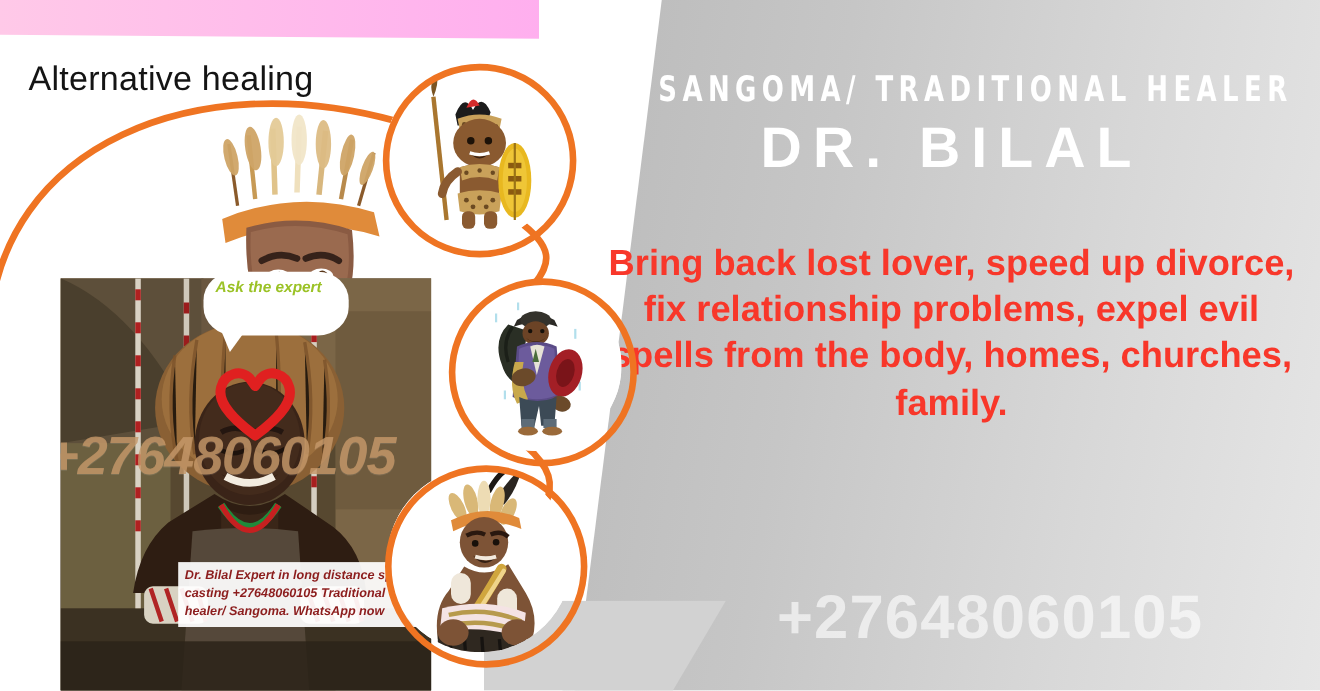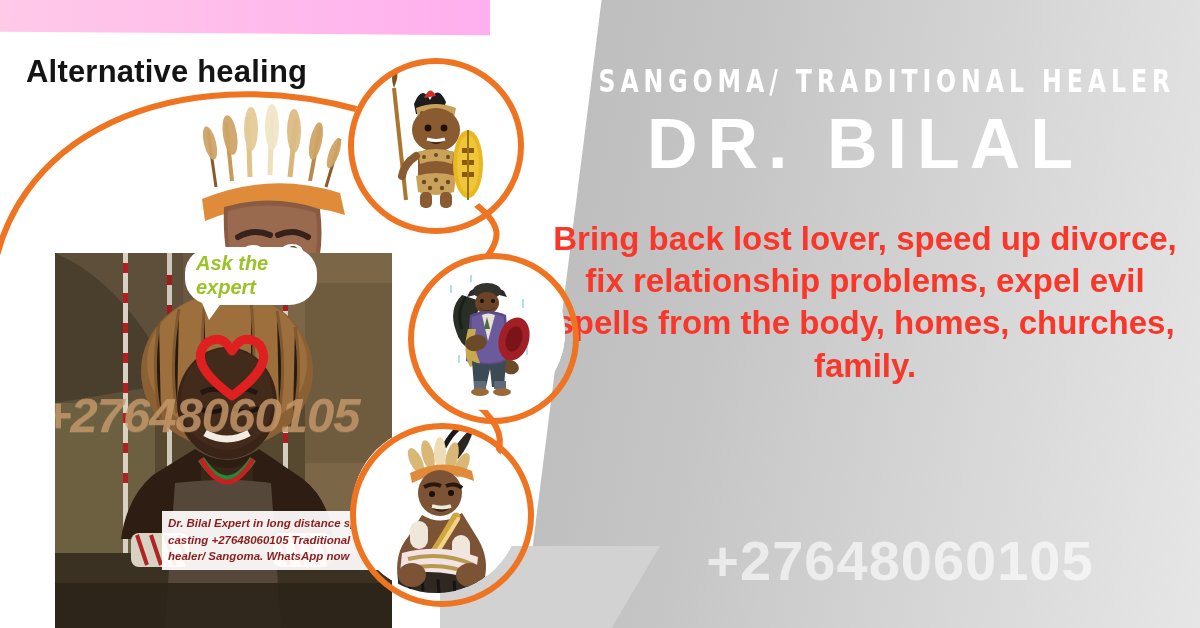--- a/index.html
+++ b/index.html
@@ -46,41 +46,41 @@
   .rt{position:absolute;z-index:8;text-align:center;}
   .kicker{
     left:540px;top:62px;width:650px;
     font-size:32px;font-weight:700;letter-spacing:6px;color:#ffffff;
     font-family:"DejaVu Sans Condensed","Liberation Sans",sans-serif;
     transform:scaleX(.82);transform-origin:center;
     white-space:nowrap;
   }
   .bigname{
     left:540px;top:108px;width:650px;
-    font-size:70px;font-weight:700;letter-spacing:10px;color:#ffffff;
+    font-size:52px;font-weight:700;letter-spacing:10px;color:#ffffff;
     line-height:1.05;white-space:nowrap;
   }
   .redblock{
     left:545px;top:218px;width:640px;
     font-size:33px;font-weight:700;line-height:1.28;color:#f8372a;
   }
   .blackblock{
     left:600px;top:440px;width:590px;
     font-size:30px;font-weight:700;line-height:1.32;color:#111111;
   }
   .watermark-right{
     left:600px;top:528px;width:600px;
     font-size:56px;font-weight:700;color:rgba(255,255,255,.62);
     letter-spacing:1px;white-space:nowrap;
   }
 
   
   .alt-heading{
     position:absolute;left:26px;top:54px;z-index:20;
-    font-size:31px;font-weight:700;color:#141414;letter-spacing:.2px;text-align:right;
+    font-size:31px;font-weight:400;color:#141414;letter-spacing:.2px;text-align:right;
   }
 
   
   .illus-man{position:absolute;left:120px;top:95px;width:290px;height:260px;z-index:5;}
 
   
   .photo{
     position:absolute;left:55px;top:253px;width:337px;height:375px;z-index:6;
     overflow:hidden;
     background:linear-gradient(175deg,#8d7b5e 0%,#6b5a41 30%,#463a2a 65%,#2d2419 100%);
@@ -104,21 +104,21 @@
     position:absolute;left:185px;top:247px;width:132px;height:58px;z-index:11;
     background:#ffffff;border-radius:28px/26px;
   }
   .bubble-tail{
     position:absolute;left:200px;top:298px;width:0;height:0;z-index:11;
     border-left:9px solid transparent;border-right:16px solid transparent;
     border-top:22px solid #ffffff;
   }
   .bubble-txt{
     position:absolute;left:196px;top:252px;width:118px;z-index:12;
-    font-size:20px;font-weight:700;font-style:italic;color:#9bc226;
+    font-size:14px;font-weight:700;font-style:italic;color:#9bc226;
     line-height:1.18;
   }
   .heart{position:absolute;left:193px;top:330px;width:78px;height:72px;z-index:11;}
 
   
   .arcs{position:absolute;left:0;top:0;width:1200px;height:628px;z-index:14;pointer-events:none;}
   .circ{position:absolute;border-radius:50%;overflow:hidden;background:#fff;z-index:15;}
   .circ-a{left:350px;top:60px;width:160px;height:160px;}
   .circ-b{left:410px;top:255px;width:155px;height:155px;}
   .circ-c{left:352px;top:425px;width:168px;height:168px;}

